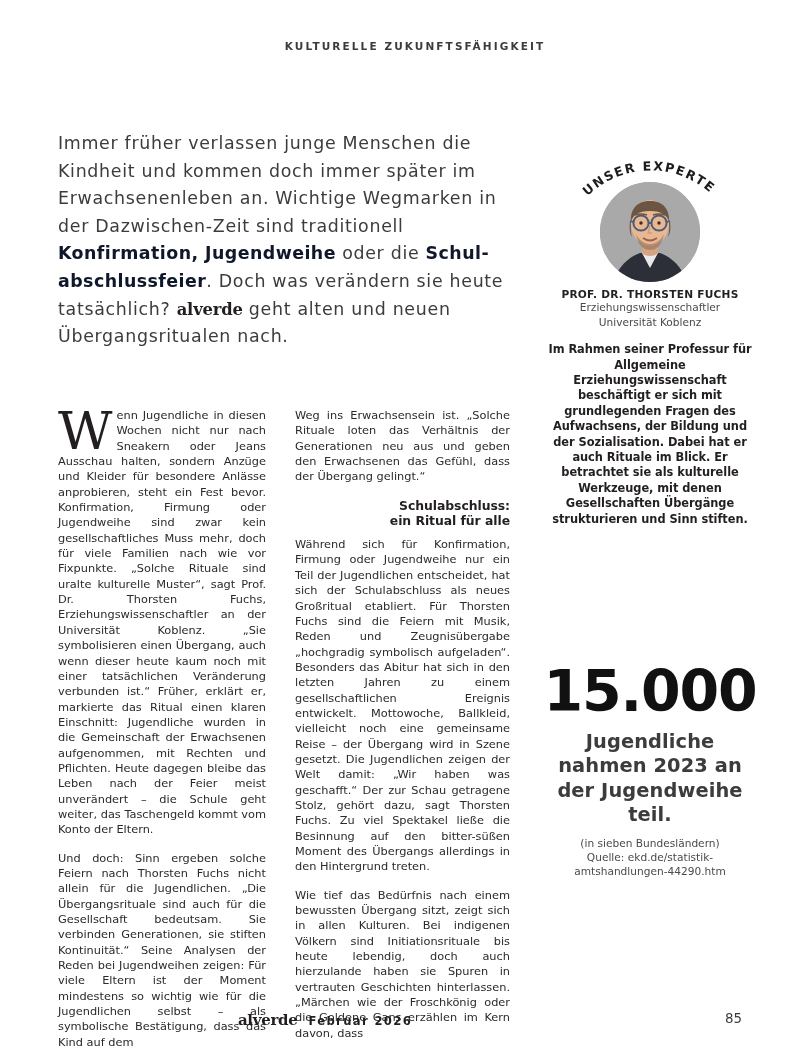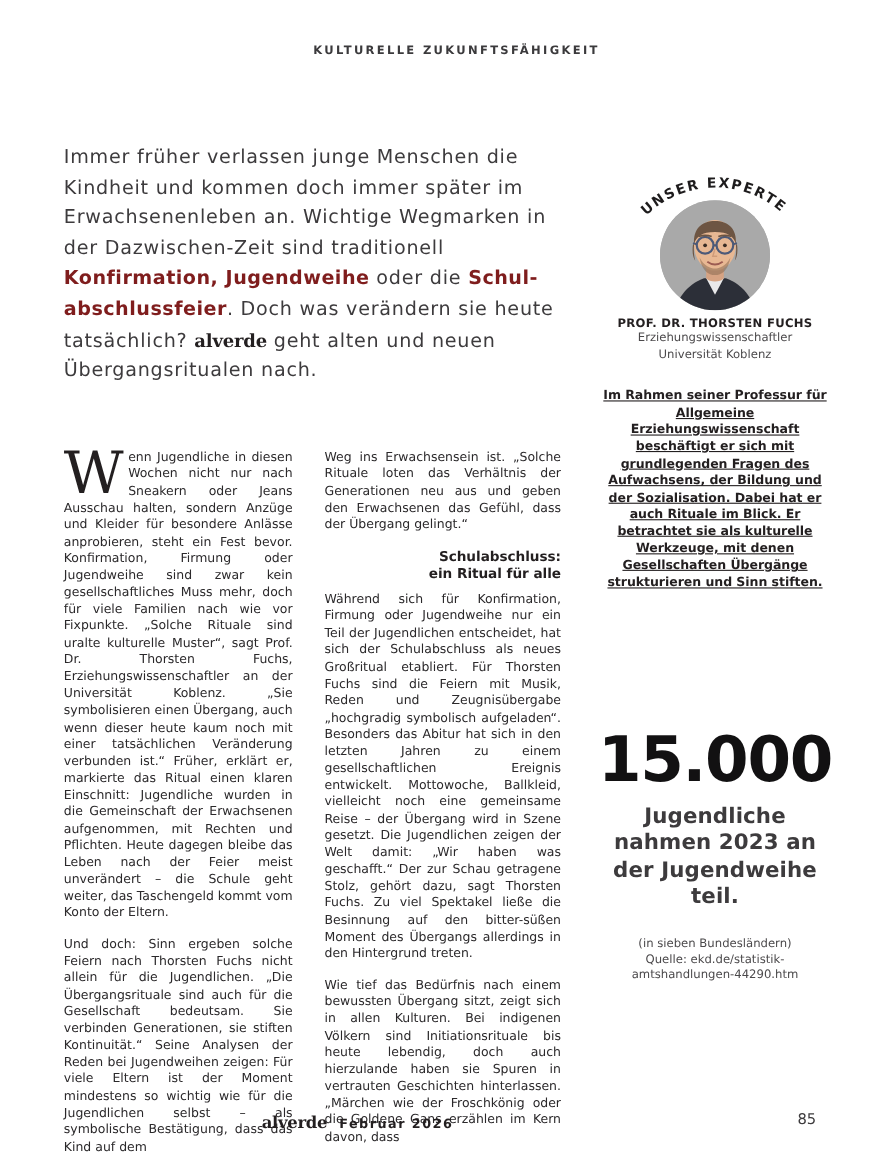--- a/index.html
+++ b/index.html
@@ -38,21 +38,21 @@
     left: 58px;
     width: 470px;
     font-size: 17.4px;
     line-height: 27.6px;
     letter-spacing: 0.7px;
     color: #3d3b3d;
     font-weight: 400;
   }
   .intro b {
     font-weight: 700;
-    color: #7f1d1d;
+    color: #0f172a;
     letter-spacing: 0.45px;
   }
   .intro .brand {
     font-family: "DejaVu Serif", serif;
     font-weight: 700;
     letter-spacing: -0.2px;
     font-size: 16.4px;
     color: #231f20;
   }
 
@@ -103,27 +103,26 @@
     letter-spacing: 0.25px;
     color: #231f20;
   }
   .expert-role {
     font-size: 10.6px;
     line-height: 14.6px;
     color: #4b494b;
     font-weight: 400;
   }
   .expert-bio {
-    margin-top: 23px;
+    margin-top: 13px;
     font-size: 11.4px;
     line-height: 15.4px;
     font-weight: 700;
     color: #231f20;
     letter-spacing: -0.05px;
-    text-decoration: underline;
   }
 
   
   .stat {
     position: absolute;
     top: 658px;
     left: 543px;
     width: 214px;
     text-align: center;
   }
@@ -144,21 +143,21 @@
   }
   .stat-post {
     margin-top: 8px;
     font-size: 19.4px;
     line-height: 24.4px;
     color: #3d3b3d;
     font-weight: 700;
     letter-spacing: 0.1px;
   }
   .stat-source {
-    margin-top: 23px;
+    margin-top: 8px;
     font-size: 10.6px;
     line-height: 14px;
     color: #4b494b;
   }
 
   
   .col {
     position: absolute;
     top: 408px;
     width: 208px;

